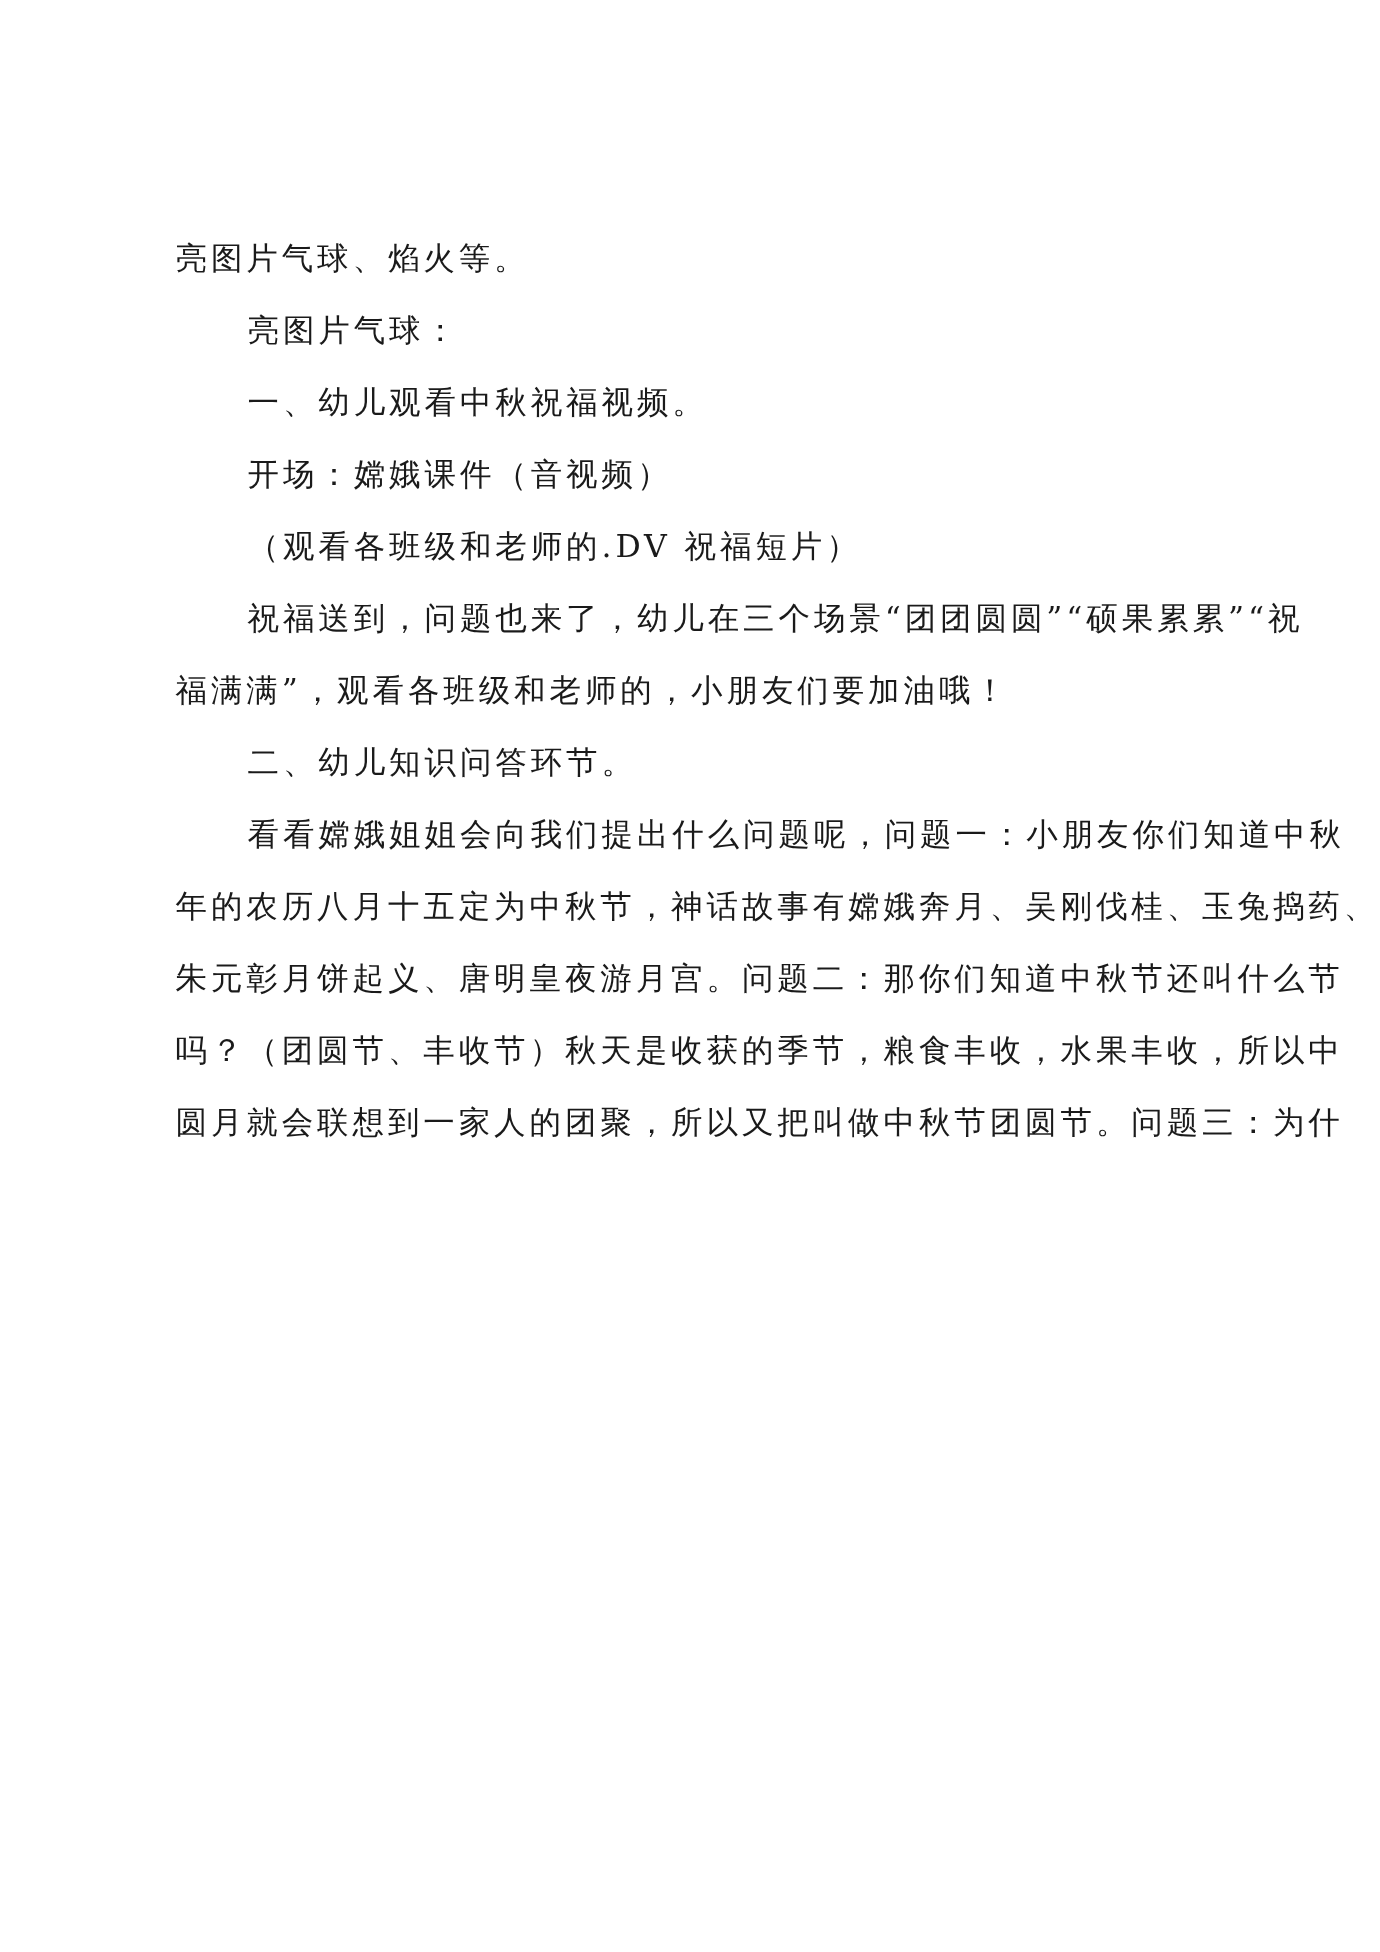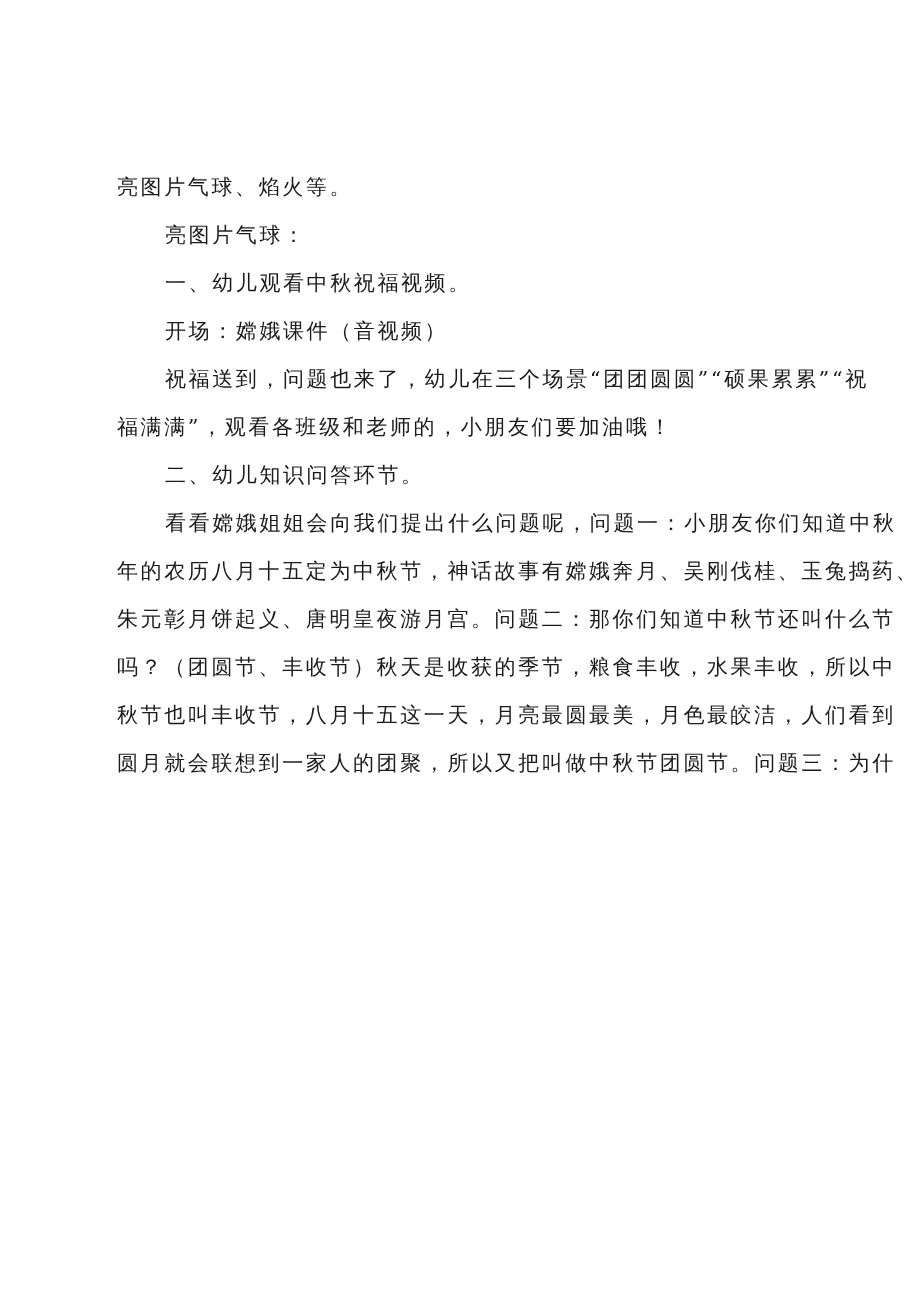--- a/index.html
+++ b/index.html
@@ -11,21 +11,21 @@
     width: 920px;
     height: 1301px;
     position: relative;
     overflow: hidden;
     font-family: "DejaVu Serif", "Liberation Serif", serif;
     color: #1a1a1a;
   }
   .page {
     position: absolute;
     left: 117px;
-    top: 163px;
+    top: 148px;
     width: 724px;
   }
   .para {
     margin: 0;
     font-size: 21px;
     line-height: 48px;
     letter-spacing: 2.6px;
     text-align: justify;
     word-break: break-all;
   }
@@ -51,32 +51,34 @@
   <p class="para">
     <span class="line" style="padding-left:48px">一、幼儿观看中秋祝福视频。</span>
   </p>
 
   <p class="para">
     <span class="line" style="padding-left:48px">开场：嫦娥课件（音视频）</span>
   </p>
 
 
 
+  <p class="para">
+    <span class="line" style="padding-left:48px">（观看各班级和老师的.DV 祝福短片）</span>
+  </p>
 
   <p class="para">
     <span class="line" style="padding-left:48px">祝福送到，问题也来了，幼儿在三个场景“团团圆圆”“硕果累累”“祝</span>
     <span class="line">福满满”，观看各班级和老师的，小朋友们要加油哦！</span>
   </p>
 
   <p class="para">
     <span class="line" style="padding-left:48px">二、幼儿知识问答环节。</span>
   </p>
 
   <p class="para">
     <span class="line" style="padding-left:48px">看看嫦娥姐姐会向我们提出什么问题呢，问题一：小朋友你们知道中秋</span>
     <span class="line">年的农历八月十五定为中秋节，神话故事有嫦娥奔月、吴刚伐桂、玉兔捣药、</span>
     <span class="line">朱元彰月饼起义、唐明皇夜游月宫。问题二：那你们知道中秋节还叫什么节</span>
     <span class="line">吗？（团圆节、丰收节）秋天是收获的季节，粮食丰收，水果丰收，所以中</span>
-    <span class="line">秋节也叫丰收节，八月十五这一天，月亮最圆最美，月色最皎洁，人们看到</span>
     <span class="line">圆月就会联想到一家人的团聚，所以又把叫做中秋节团圆节。问题三：为什</span>
   </p>
 
 </div>
 
 </body></html>

